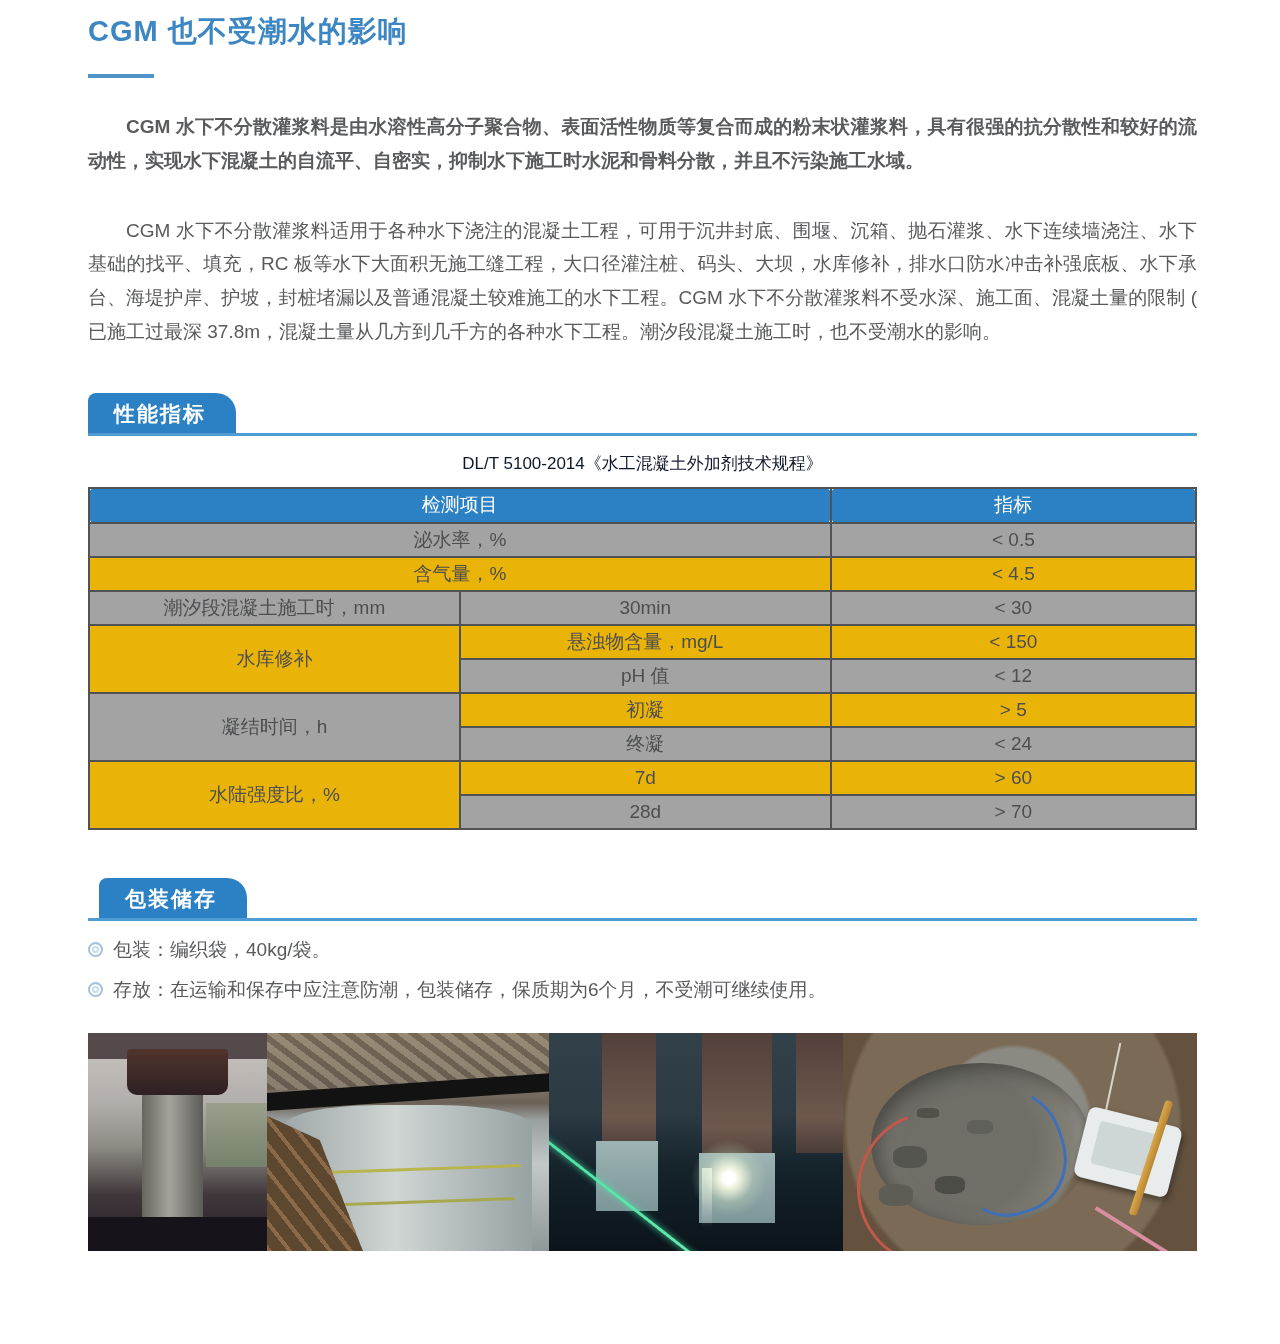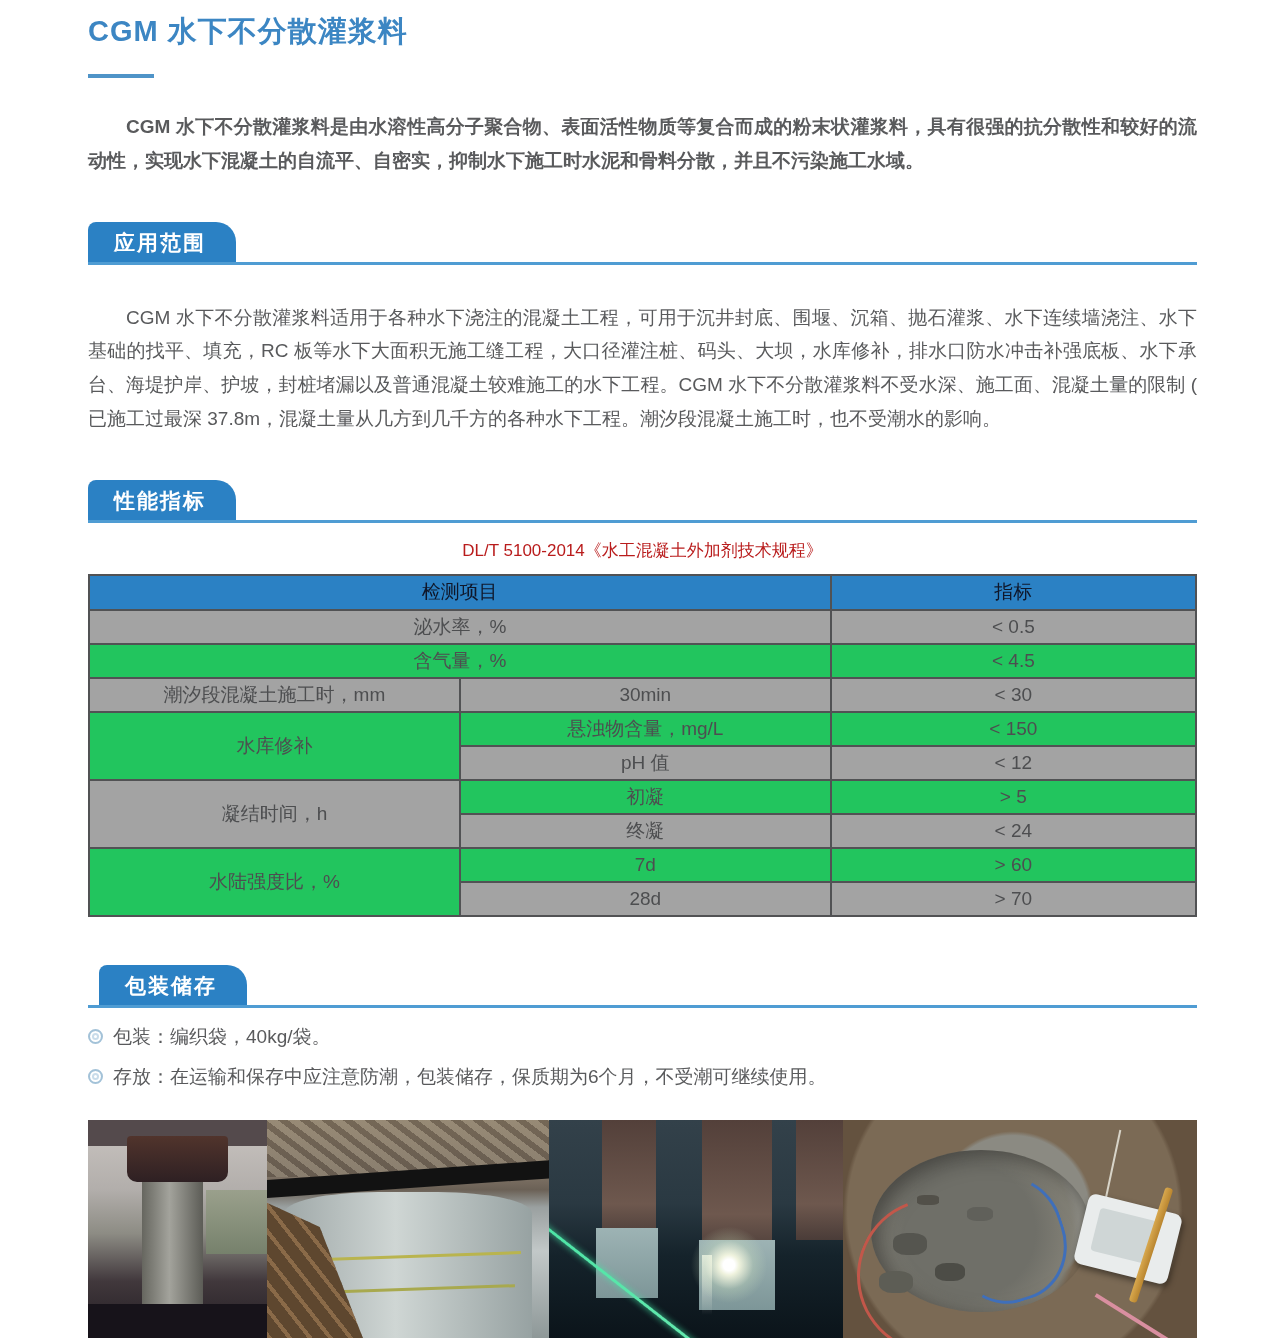--- a/index.html
+++ b/index.html
@@ -37,35 +37,35 @@
     display:inline-block;
     background:#2b81c4;color:#ffffff;
     font-size:21px;font-weight:bold;letter-spacing:2px;
     line-height:1;
     padding:10px 30px 9px 26px;
     border-radius:8px 20px 0 0;
   }
 
   
   .standard-line{
-    margin-top:16px;text-align:center;font-size:17px;color:#b91c1c;
+    margin-top:16px;text-align:center;font-size:17px;color:#0f172a;
   }
   table.spec{
     width:100%;margin-top:12px;border-collapse:collapse;
     font-size:19px;color:#4d4e50;
   }
   table.spec th,table.spec td{
     border:2px solid #515254;text-align:center;
     height:30px;padding:1px 6px;font-weight:normal;
   }
   table.spec thead th{
-    background:#2b81c4;color:#0f172a;height:31px;
+    background:#2b81c4;color:#ffffff;height:31px;border-radius:6px;
   }
   td.gray{background:#a3a3a3;}
-  td.white{background:#22c55e;}
+  td.white{background:#eab308;}
 
   
   .bullets{list-style:none;margin:16px 0 0 0;padding:0;}
   .bullets li{
     display:flex;align-items:center;gap:10px;
     font-size:19px;color:#595a5c;margin:0 0 14px 0;
   }
   .ring-icon{
     flex:0 0 auto;width:11px;height:11px;border-radius:50%;
     border:2px solid #a3c2d8;
@@ -116,28 +116,25 @@
   .p4-tray{position:absolute;right:6%;top:38%;width:96px;height:72px;background:#e9ecec;border-radius:8px;transform:rotate(14deg);box-shadow:2px 3px 6px rgba(0,0,0,.45);}
   .p4-tray-inner{position:absolute;left:14px;top:12px;width:58px;height:44px;background:#cfd6d6;border-radius:4px;}
   .p4-stick{position:absolute;right:12%;top:30%;width:8px;height:120px;background:linear-gradient(90deg,#d8a84e,#b9852f);transform:rotate(18deg);border-radius:3px;}
   .p4-wire{position:absolute;right:24%;top:4%;width:2px;height:90px;background:#d8d4c8;transform:rotate(12deg);}
 </style>
 </head>
 <body>
 
 <div class="page">
 
-  <h1 class="page-title">CGM 水下不分散灌浆料</h1>
+  <h1 class="page-title">CGM 也不受潮水的影响</h1>
   <div class="title-underline"></div>
 
   <p class="para intro">CGM 水下不分散灌浆料是由水溶性高分子聚合物、表面活性物质等复合而成的粉末状灌浆料，具有很强的抗分散性和较好的流动性，实现水下混凝土的自流平、自密实，抑制水下施工时水泥和骨料分散，并且不污染施工水域。</p>
 
-  <div class="section-header">
-    <span class="section-badge">应用范围</span>
-  </div>
   <p class="para" style="margin-top:36px;">CGM 水下不分散灌浆料适用于各种水下浇注的混凝土工程，可用于沉井封底、围堰、沉箱、抛石灌浆、水下连续墙浇注、水下基础的找平、填充，RC 板等水下大面积无施工缝工程，大口径灌注桩、码头、大坝，水库修补，排水口防水冲击补强底板、水下承台、海堤护岸、护坡，封桩堵漏以及普通混凝土较难施工的水下工程。CGM 水下不分散灌浆料不受水深、施工面、混凝土量的限制 ( 已施工过最深 37.8m，混凝土量从几方到几千方的各种水下工程。潮汐段混凝土施工时，也不受潮水的影响。</p>
 
   <div class="section-header">
     <span class="section-badge">性能指标</span>
   </div>
   <div class="standard-line">DL/T 5100-2014《水工混凝土外加剂技术规程》</div>
 
   <table class="spec">
     <colgroup>
         <col style="width:33.5%">

